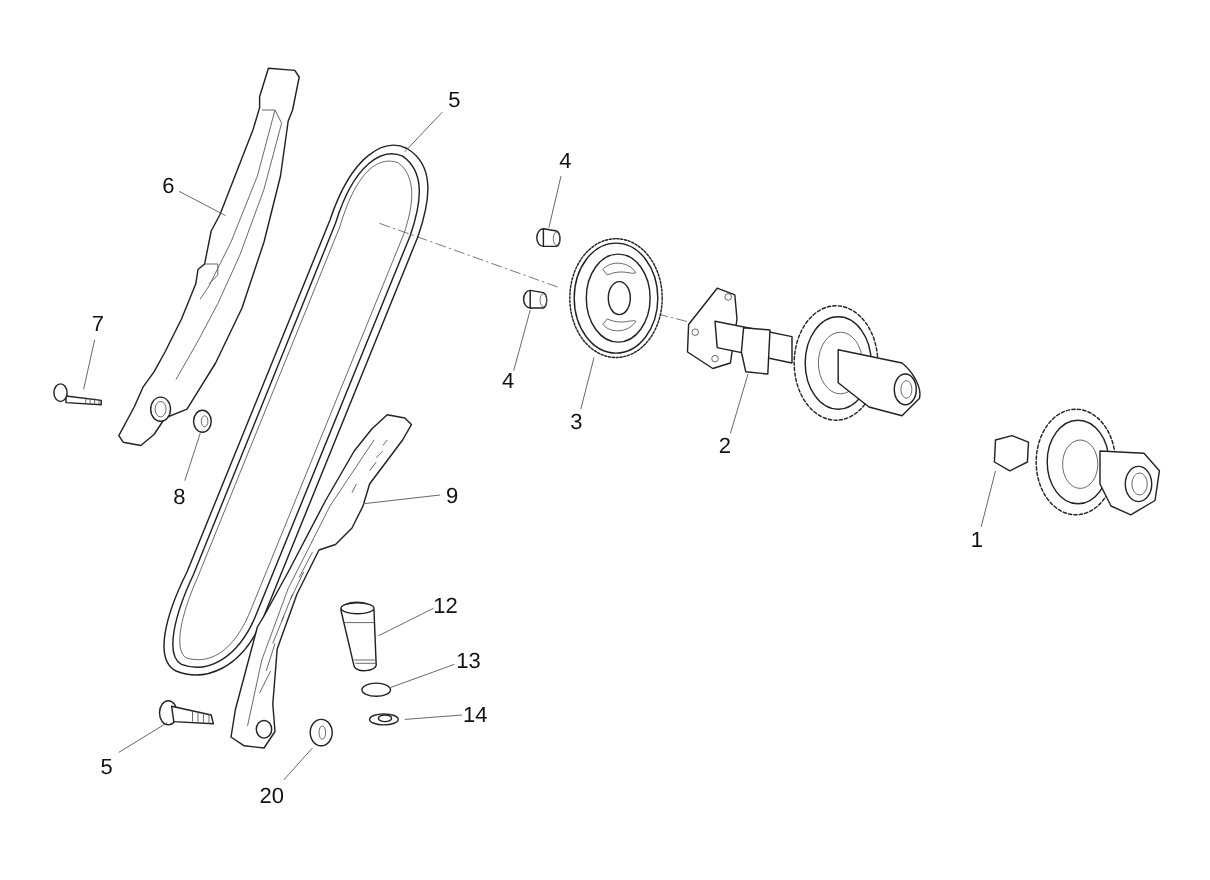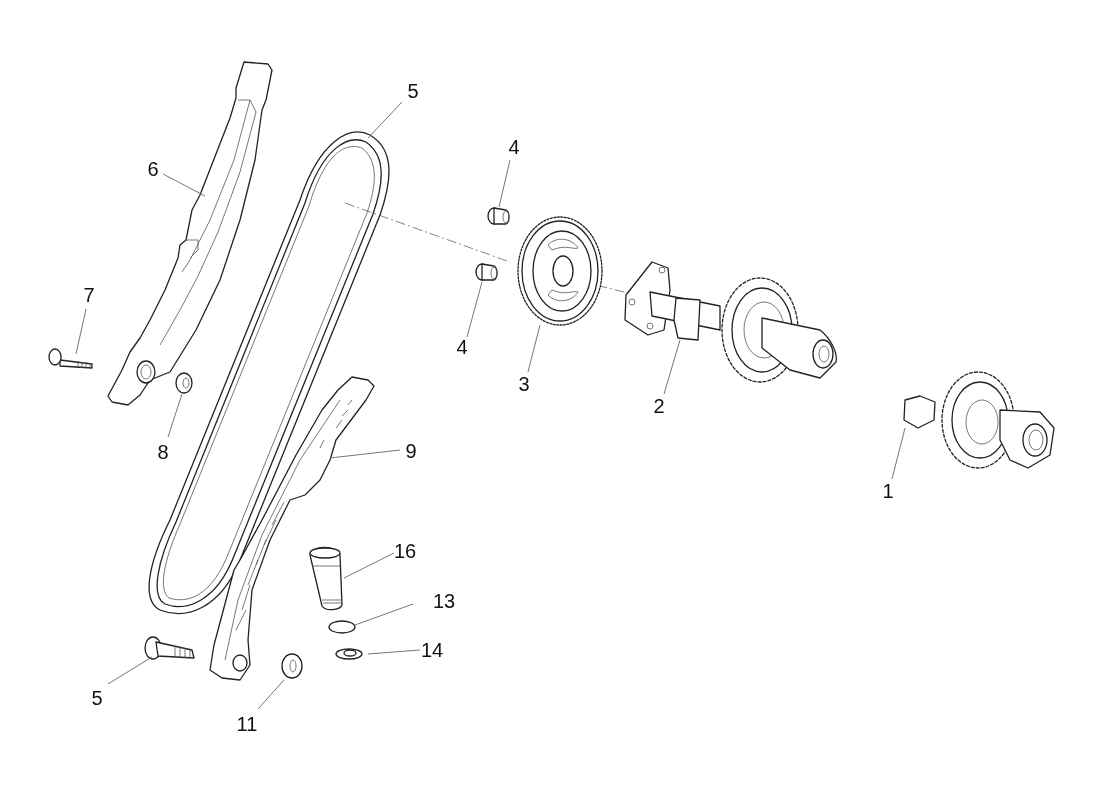--- a/index.html
+++ b/index.html
@@ -144,16 +144,16 @@
 <div class="callout" style="left:659px;top:406px">2</div>
 <div class="callout" style="left:524px;top:384px">3</div>
 <div class="callout" style="left:514px;top:147px">4</div>
 <div class="callout" style="left:462px;top:347px">4</div>
 <div class="callout" style="left:413px;top:91px">5</div>
 <div class="callout" style="left:153px;top:169px">6</div>
 <div class="callout" style="left:89px;top:295px">7</div>
 <div class="callout" style="left:163px;top:452px">8</div>
 <div class="callout" style="left:411px;top:451px">9</div>
 <div class="callout" style="left:97px;top:698px">5</div>
-<div class="callout" style="left:247px;top:724px">11</div>
-<div class="callout" style="left:405px;top:551px">16</div>
-<div class="callout" style="left:444px;top:601px">13</div>
+<div class="callout" style="left:247px;top:724px">20</div>
+<div class="callout" style="left:405px;top:551px">12</div>
+<div class="callout" style="left:426px;top:601px">13</div>
 <div class="callout" style="left:432px;top:650px">14</div>
 
 </body></html>

